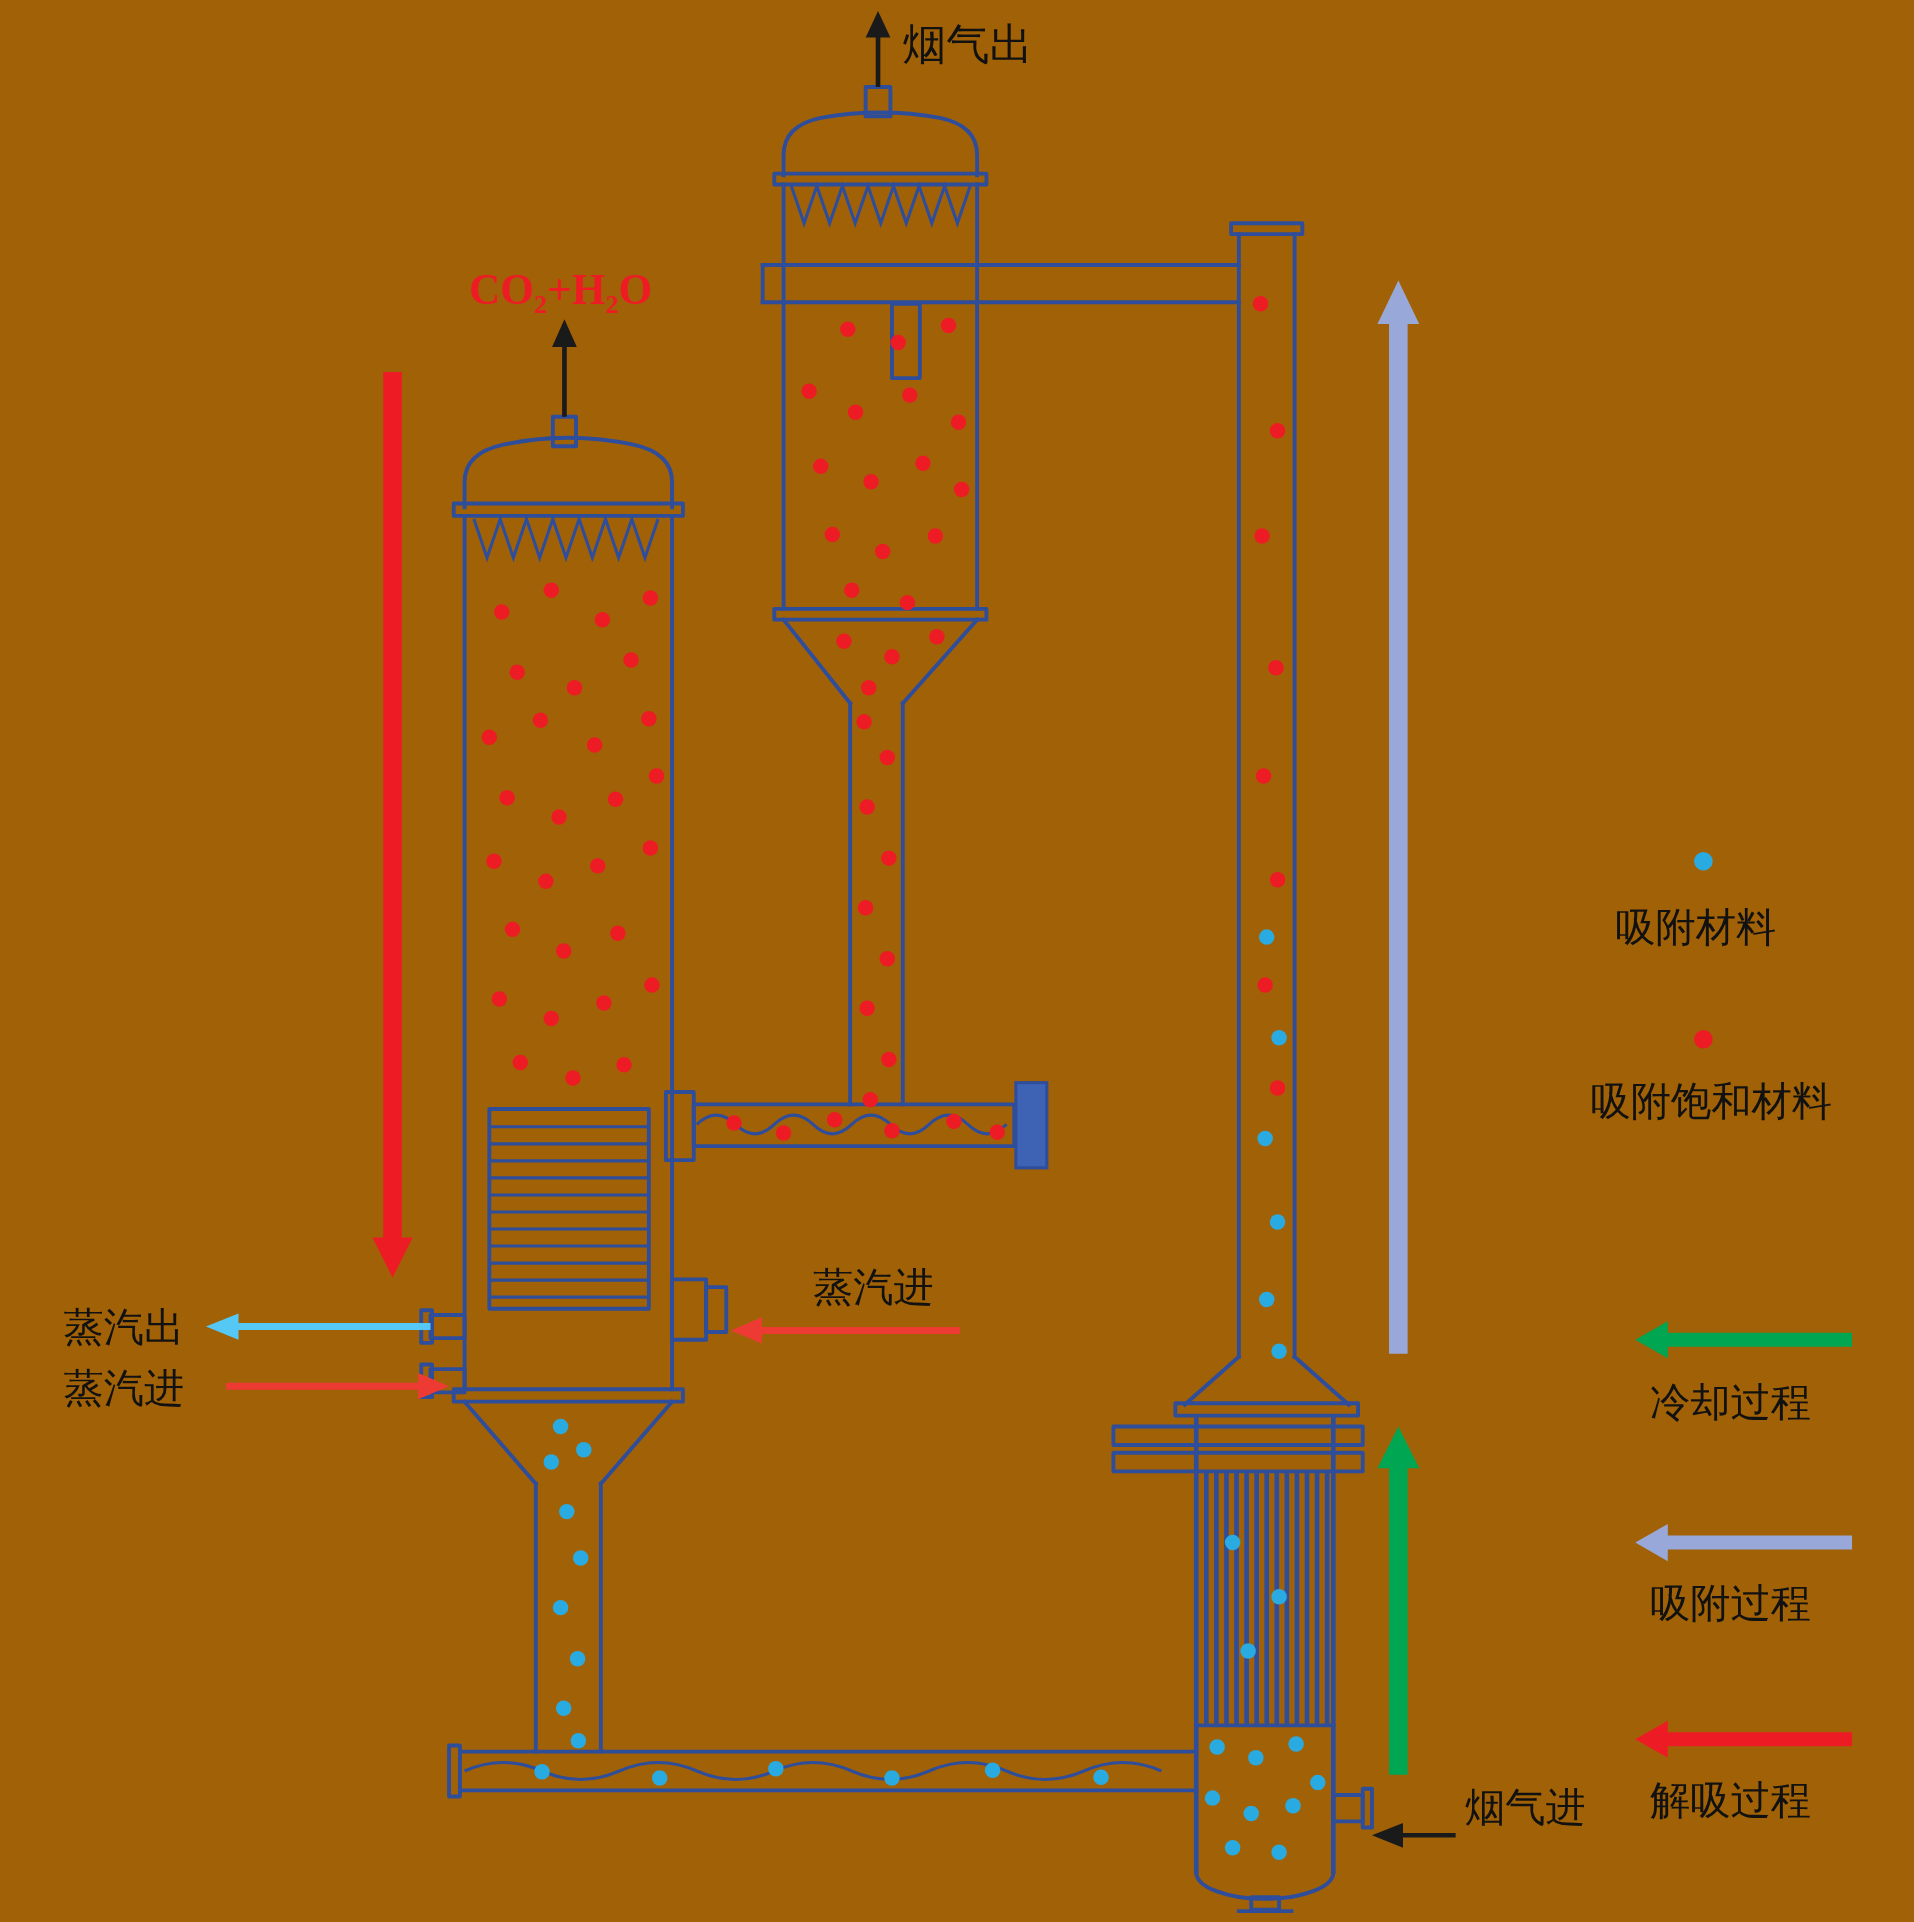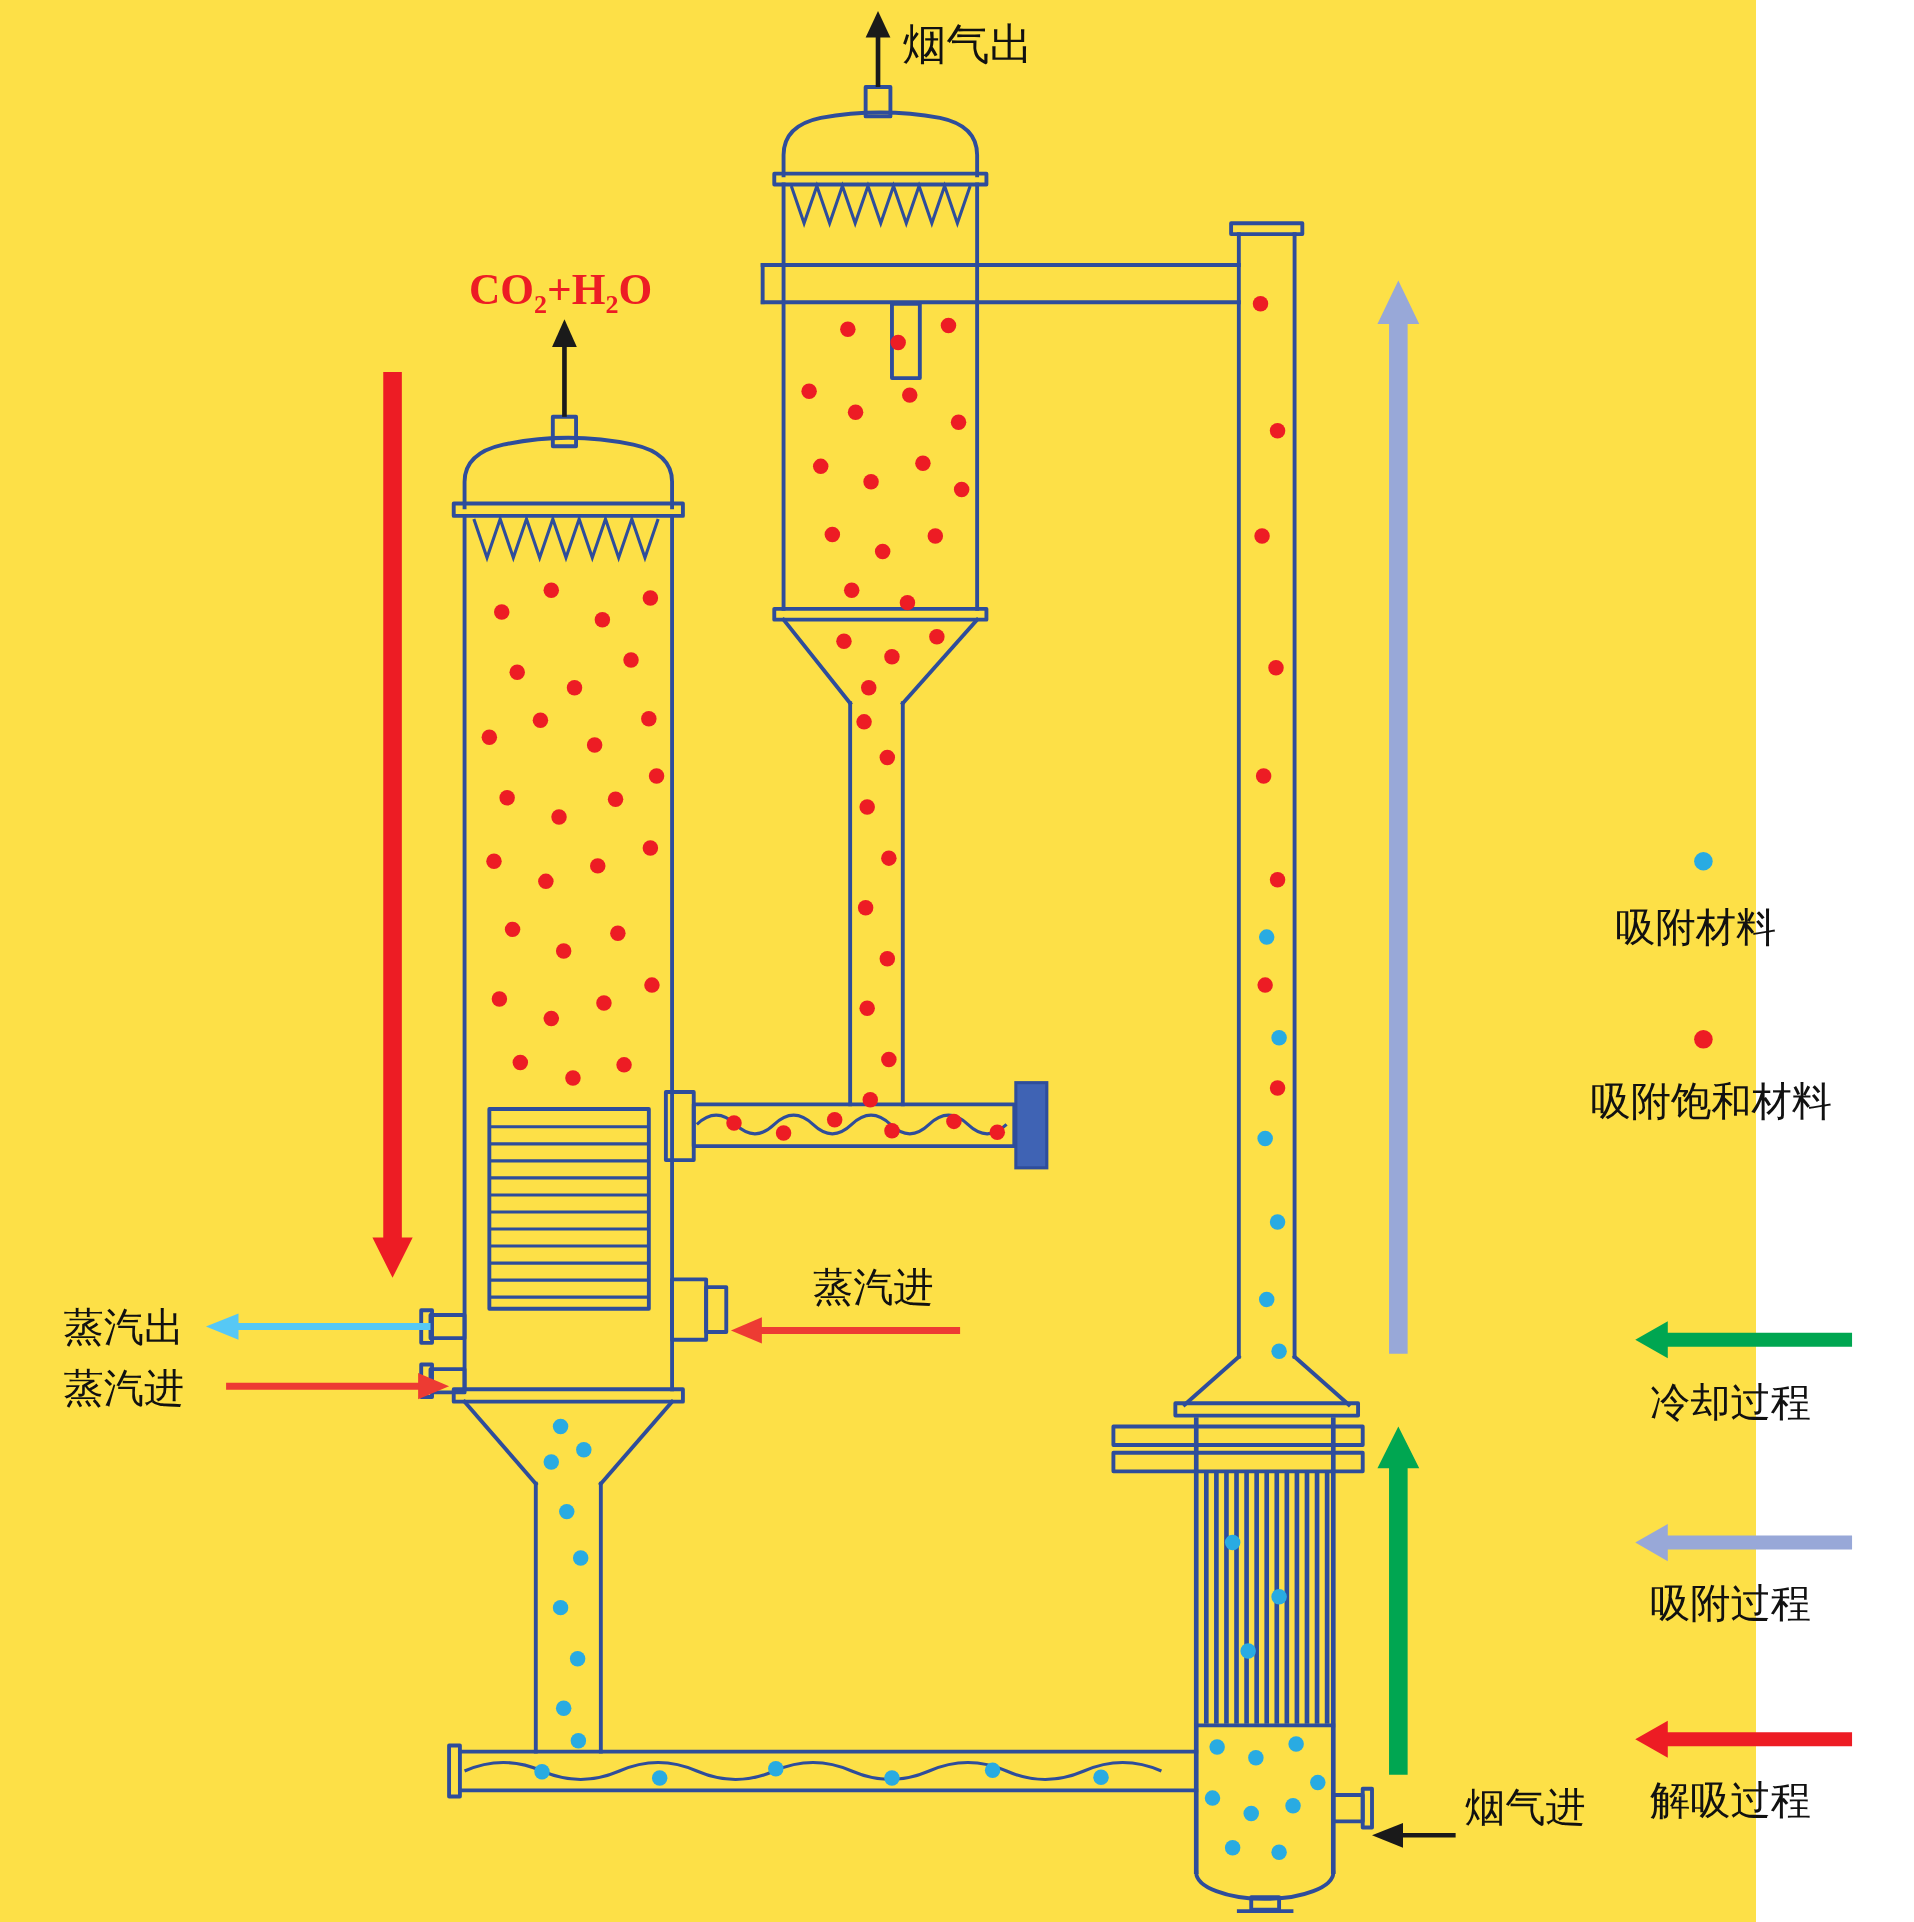--- a/index.html
+++ b/index.html
@@ -1,16 +1,16 @@
 <!DOCTYPE html>
 <html style="font-size:12.4px"><head>
 <meta charset="utf-8">
 <style>
   html,body{margin:0;padding:0;background:#ffffff;}
-  .canvas{width:1756px;height:1923px;position:relative;background:#fde047;}
+  .canvas{width:1914px;height:1923px;position:relative;background:#a16207;}
   svg{display:block;}
   .outline{stroke:#2e4d9b;fill:none;stroke-width:5;stroke-linejoin:round;stroke-linecap:square;}
   .outline-thin{stroke:#2e4d9b;fill:none;stroke-width:4;}
   .outline-thick{stroke:#2e4d9b;fill:none;stroke-width:6;}
   .motor{fill:#3f63b4;stroke:#2e4d9b;stroke-width:4;}
   .blackline{stroke:#1a1a1a;stroke-width:6;fill:none;}
   .blackfill{fill:#1a1a1a;stroke:none;}
   .label{font-family:"Liberation Serif","DejaVu Serif",serif;font-size:52px;fill:#111111;}
   .label-big{font-family:"Liberation Serif","DejaVu Serif",serif;font-size:56px;fill:#111111;}
   .label-red{fill:#ed1c24;font-weight:bold;}

